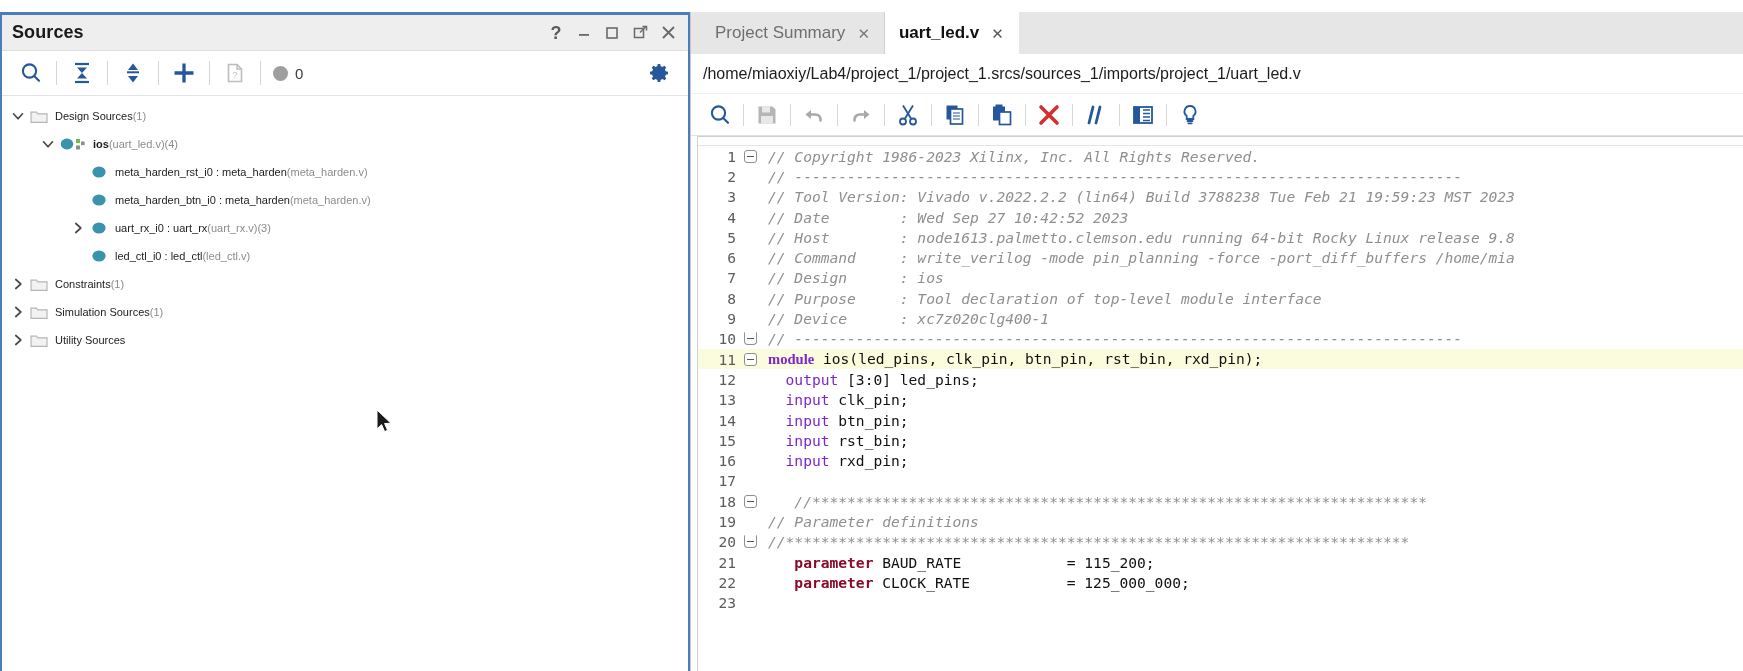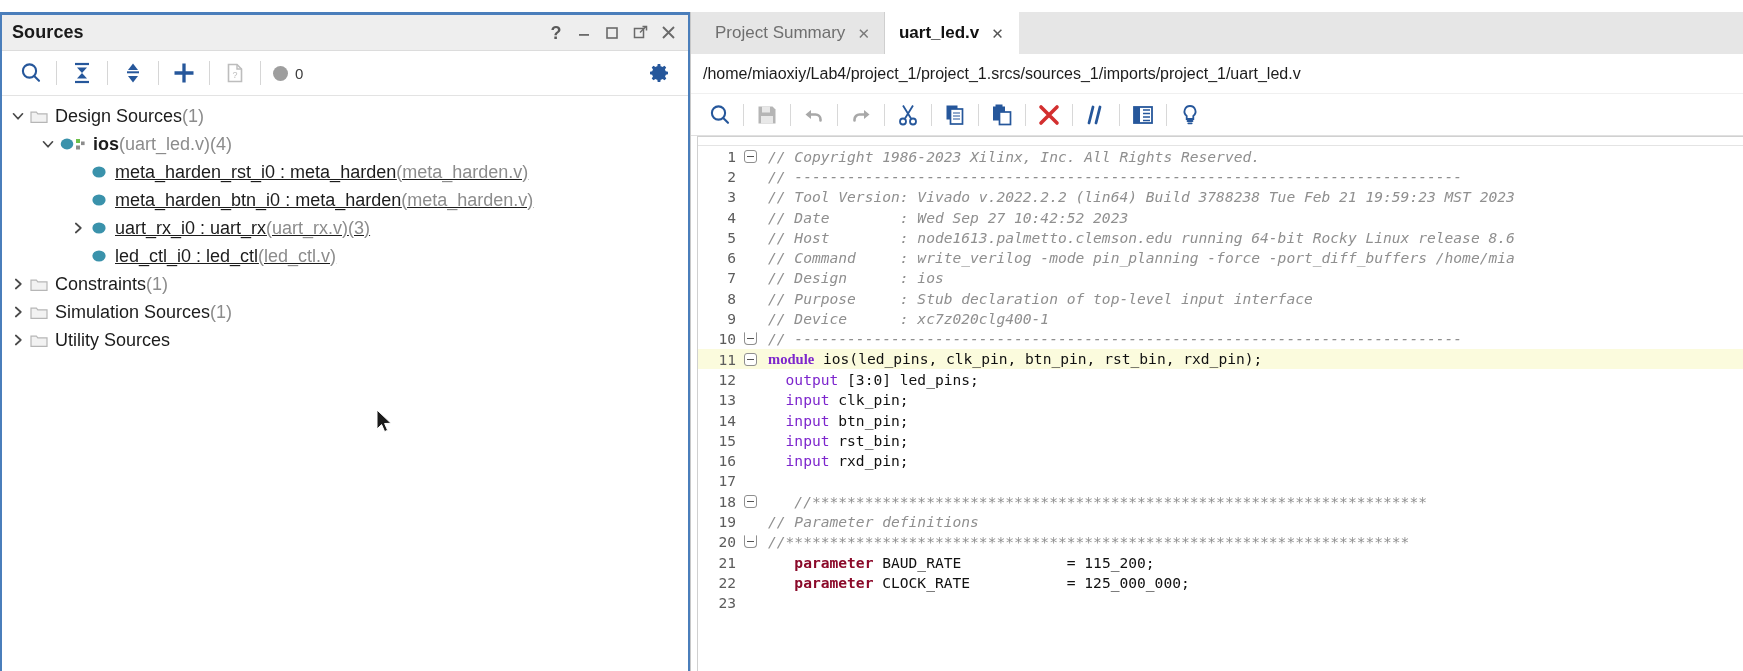--- a/index.html
+++ b/index.html
@@ -83,21 +83,21 @@
   .tree-area {
     flex: 1 1 auto;
     background: #ffffff;
     overflow: hidden;
     position: relative;
     padding-top: 6px;
   }
   .tree-row {
     display: flex; align-items: center;
     height: 28px;
-    font-size: 18px;
+    font-size: 11px;
     color: #1c1c1c;
     white-space: nowrap;
     padding-left: 6px;
   }
   .twisty {
     width: 20px; height: 20px; flex: 0 0 20px;
     display: inline-flex; align-items: center; justify-content: center;
     color: #4a4a4a;
   }
   .twisty svg { display:block; }
@@ -106,21 +106,21 @@
     width: 22px; height: 20px; flex: 0 0 22px;
     display: inline-flex; align-items: center; justify-content: center;
     margin-right: 5px;
   }
   .ico svg { display: block; }
   .node-label { color: #1c1c1c; }
   .node-label.bold { font-weight: bold; }
   .node-dim { color: #8c8c8c; }
   .indent-1 { padding-left: 6px; }
   .indent-2 { padding-left: 36px; }
-  .indent-3 { padding-left: 66px; text-decoration: underline; }
+  .indent-3 { padding-left: 66px; }
 
   
   .panel-tabs {
     flex: 0 0 auto;
     height: 40px;
     border-top: 1px dashed #b8b8b8;
     background: #f7f7f7;
     display: flex; align-items: flex-end;
     padding-left: 6px;
   }
@@ -584,24 +584,24 @@
       </span>
     </div>
 
     <div class="code-area">
       <div class="ruler"></div>
       <div class="code-rows" id="code-rows">
           <div class="code-line"><span class="ln">1</span><span class="fold"><span class="vline"></span><span class="box"></span></span><span class="ctext"><span class="c-com">// Copyright 1986-2023 Xilinx, Inc. All Rights Reserved.</span></span></div>
           <div class="code-line"><span class="ln">2</span><span class="fold"><span class="vline"></span></span><span class="ctext"><span class="c-com">// ----------------------------------------------------------------------------</span></span></div>
           <div class="code-line"><span class="ln">3</span><span class="fold"><span class="vline"></span></span><span class="ctext"><span class="c-com">// Tool Version: Vivado v.2022.2.2 (lin64) Build 3788238 Tue Feb 21 19:59:23 MST 2023</span></span></div>
           <div class="code-line"><span class="ln">4</span><span class="fold"><span class="vline"></span></span><span class="ctext"><span class="c-com">// Date        : Wed Sep 27 10:42:52 2023</span></span></div>
-          <div class="code-line"><span class="ln">5</span><span class="fold"><span class="vline"></span></span><span class="ctext"><span class="c-com">// Host        : node1613.palmetto.clemson.edu running 64-bit Rocky Linux release 8.6</span></span></div>
+          <div class="code-line"><span class="ln">5</span><span class="fold"><span class="vline"></span></span><span class="ctext"><span class="c-com">// Host        : node1613.palmetto.clemson.edu running 64-bit Rocky Linux release 9.8</span></span></div>
           <div class="code-line"><span class="ln">6</span><span class="fold"><span class="vline"></span></span><span class="ctext"><span class="c-com">// Command     : write_verilog -mode pin_planning -force -port_diff_buffers /home/mia</span></span></div>
           <div class="code-line"><span class="ln">7</span><span class="fold"><span class="vline"></span></span><span class="ctext"><span class="c-com">// Design      : ios</span></span></div>
-          <div class="code-line"><span class="ln">8</span><span class="fold"><span class="vline"></span></span><span class="ctext"><span class="c-com">// Purpose     : Stub declaration of top-level input interface</span></span></div>
+          <div class="code-line"><span class="ln">8</span><span class="fold"><span class="vline"></span></span><span class="ctext"><span class="c-com">// Purpose     : Tool declaration of top-level module interface</span></span></div>
           <div class="code-line"><span class="ln">9</span><span class="fold"><span class="vline"></span></span><span class="ctext"><span class="c-com">// Device      : xc7z020clg400-1</span></span></div>
           <div class="code-line"><span class="ln">10</span><span class="fold"><span class="vline"></span><span class="box open-top"></span></span><span class="ctext"><span class="c-com">// ----------------------------------------------------------------------------</span></span></div>
           <div class="code-line hl"><span class="ln">11</span><span class="fold"><span class="vline"></span><span class="box"></span></span><span class="ctext"><span class="c-kw">module</span><span class="c-txt"> ios(led_pins, clk_pin, btn_pin, rst_bin, rxd_pin);</span></span></div>
           <div class="code-line"><span class="ln">12</span><span class="fold"><span class="vline"></span></span><span class="ctext"><span class="c-txt">  </span><span class="c-kw2">output</span><span class="c-txt"> [3:0] led_pins;</span></span></div>
           <div class="code-line"><span class="ln">13</span><span class="fold"><span class="vline"></span></span><span class="ctext"><span class="c-txt">  </span><span class="c-kw2">input</span><span class="c-txt"> clk_pin;</span></span></div>
           <div class="code-line"><span class="ln">14</span><span class="fold"><span class="vline"></span></span><span class="ctext"><span class="c-txt">  </span><span class="c-kw2">input</span><span class="c-txt"> btn_pin;</span></span></div>
           <div class="code-line"><span class="ln">15</span><span class="fold"><span class="vline"></span></span><span class="ctext"><span class="c-txt">  </span><span class="c-kw2">input</span><span class="c-txt"> rst_bin;</span></span></div>
           <div class="code-line"><span class="ln">16</span><span class="fold"><span class="vline"></span></span><span class="ctext"><span class="c-txt">  </span><span class="c-kw2">input</span><span class="c-txt"> rxd_pin;</span></span></div>
           <div class="code-line"><span class="ln">17</span><span class="fold"><span class="vline"></span></span><span class="ctext"><span class="c-txt"></span></span></div>
           <div class="code-line"><span class="ln">18</span><span class="fold"><span class="vline"></span><span class="box"></span></span><span class="ctext"><span class="c-com">   //**********************************************************************</span></span></div>

